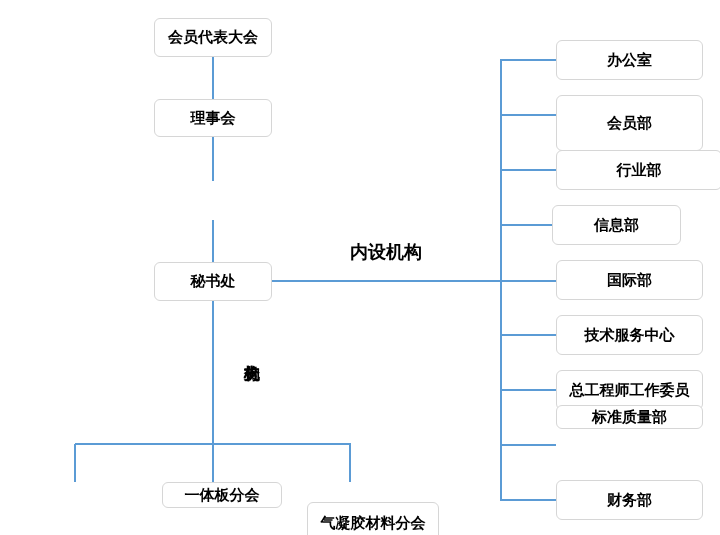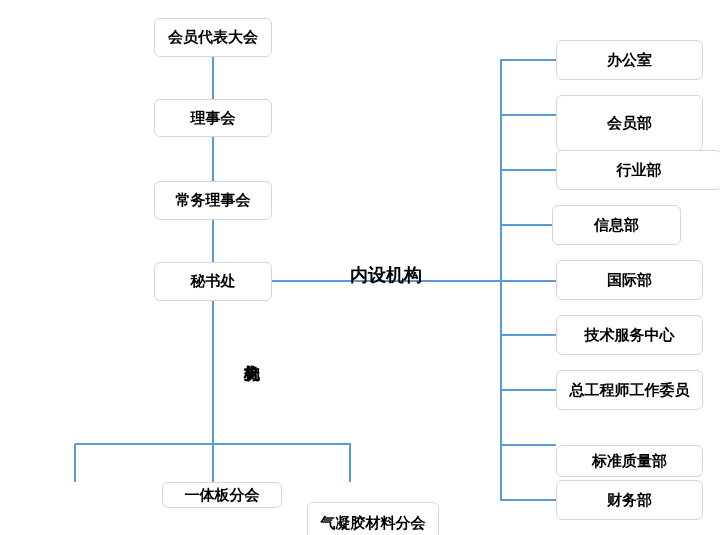--- a/index.html
+++ b/index.html
@@ -48,21 +48,20 @@
     background:var(--line);
   }
   .lbl-internal{
     position:absolute;
     left:350px;
     top:240px;
     font-size:18px;
     font-weight:bold;
     color:var(--text);
     white-space:nowrap;
-    margin-top:23px;
   }
   .lbl-branch{
     position:absolute;
     left:243px;
     top:352px;
     font-size:16px;
     font-weight:bold;
     color:var(--text);
     writing-mode:vertical-rl;
     text-orientation:upright;
@@ -95,23 +94,20 @@
   <div class="hline" style="left:75px;top:443px;width:276px"></div>
   <div class="vline" style="left:74px;top:444px;height:38px"></div>
   <div class="vline" style="left:349px;top:444px;height:38px"></div>
 
   <div class="box" style="left:154px;top:18px;width:118px;height:39px">
     <span>会员代表大会</span>
   </div>
   <div class="box" style="left:154px;top:99px;width:118px;height:38px">
     <span>理事会</span>
   </div>
-  <div class="box" style="left:154px;top:181px;width:118px;height:39px">
-    <span>常务理事会</span>
-  </div>
   <div class="box" style="left:154px;top:262px;width:118px;height:39px">
     <span>秘书处</span>
   </div>
 
   <div class="lbl-internal">内设机构</div>
   <div class="lbl-branch">分支机构</div>
 
   <div class="box" style="left:556px;top:40px;width:147px;height:40px">
     <span>办公室</span>
   </div>
@@ -126,21 +122,21 @@
   </div>
   <div class="box" style="left:556px;top:260px;width:147px;height:40px">
     <span>国际部</span>
   </div>
   <div class="box" style="left:556px;top:315px;width:147px;height:40px">
     <span>技术服务中心</span>
   </div>
   <div class="box" style="left:556px;top:370px;width:147px;height:40px">
     <span>总工程师工作委员</span>
   </div>
-  <div class="box" style="left:556px;top:445px;width:147px;height:32px">
+  <div class="box" style="left:556px;top:405px;width:147px;height:24px">
     <span>标准质量部</span>
   </div>
   <div class="box" style="left:556px;top:480px;width:147px;height:40px">
     <span>财务部</span>
   </div>
 
   <div class="box" style="left:162px;top:482px;width:120px;height:26px">
     <span>一体板分会</span>
   </div>
   <div class="box" style="left:307px;top:502px;width:132px;height:42px">

